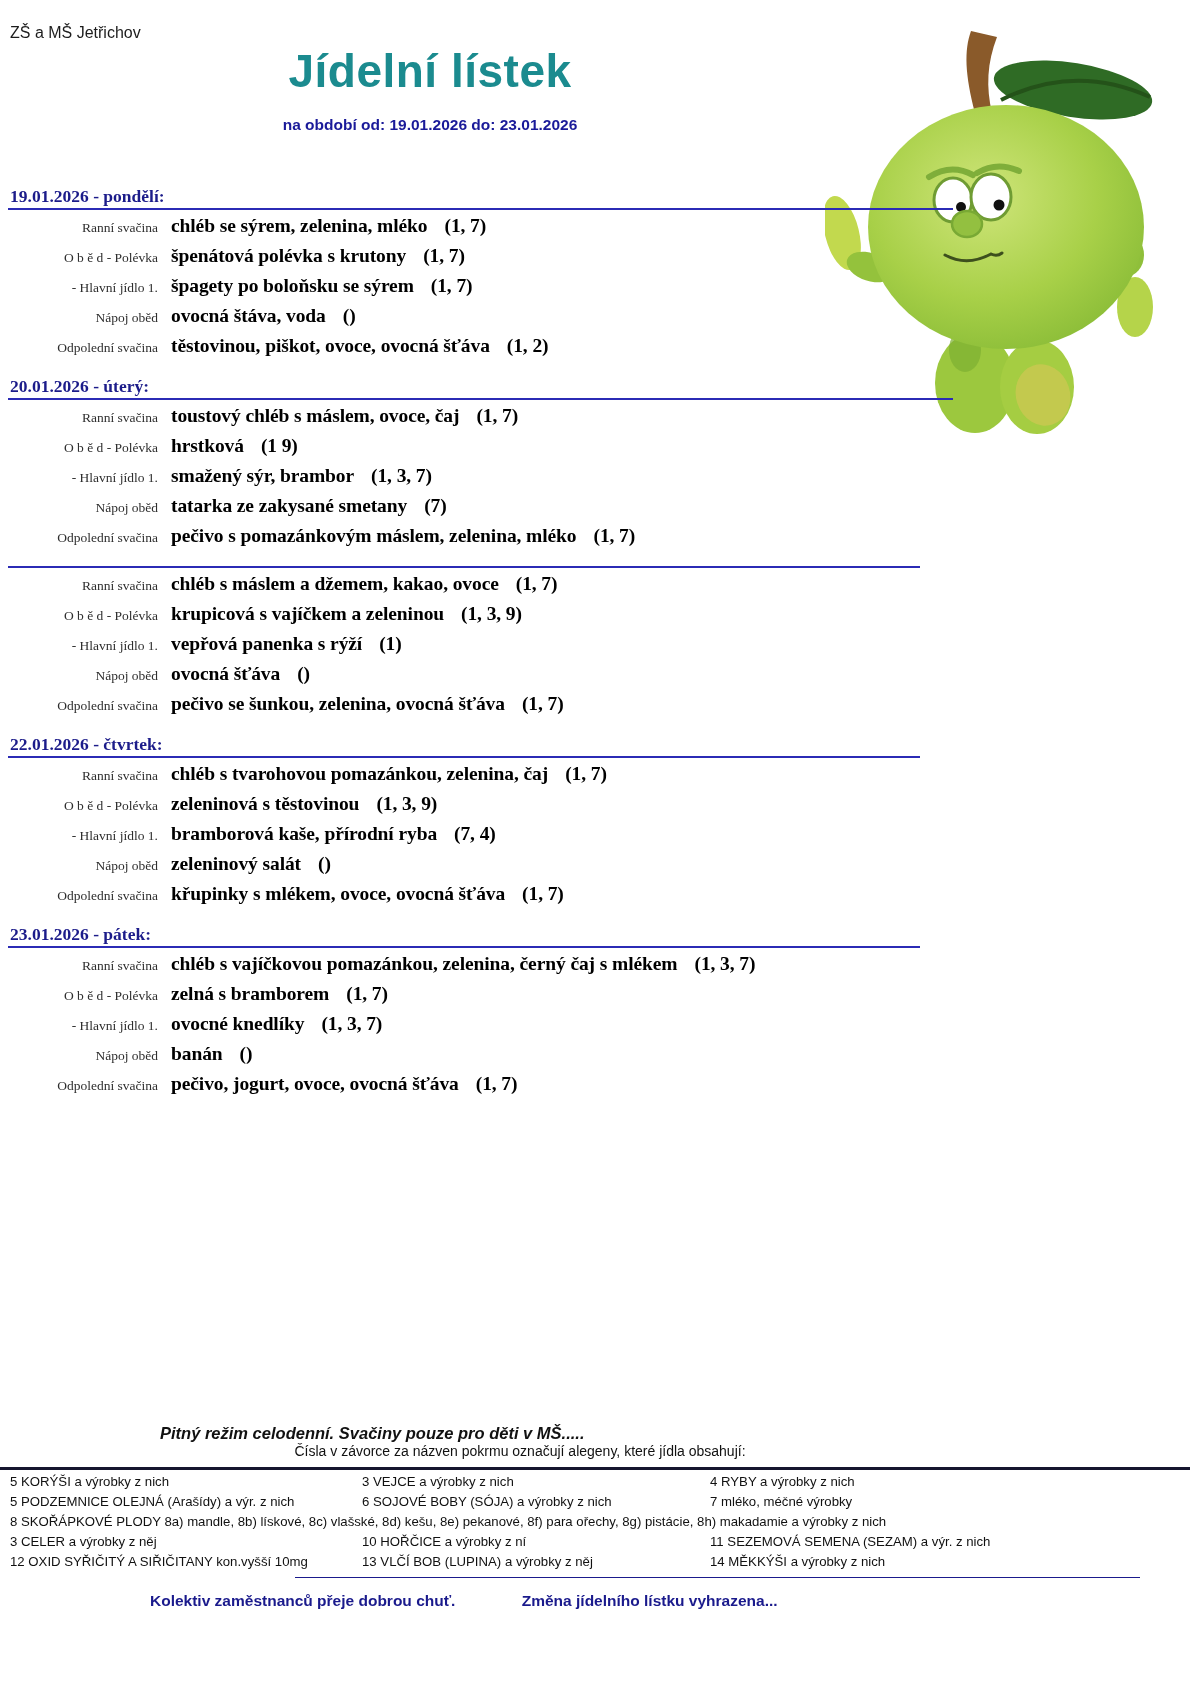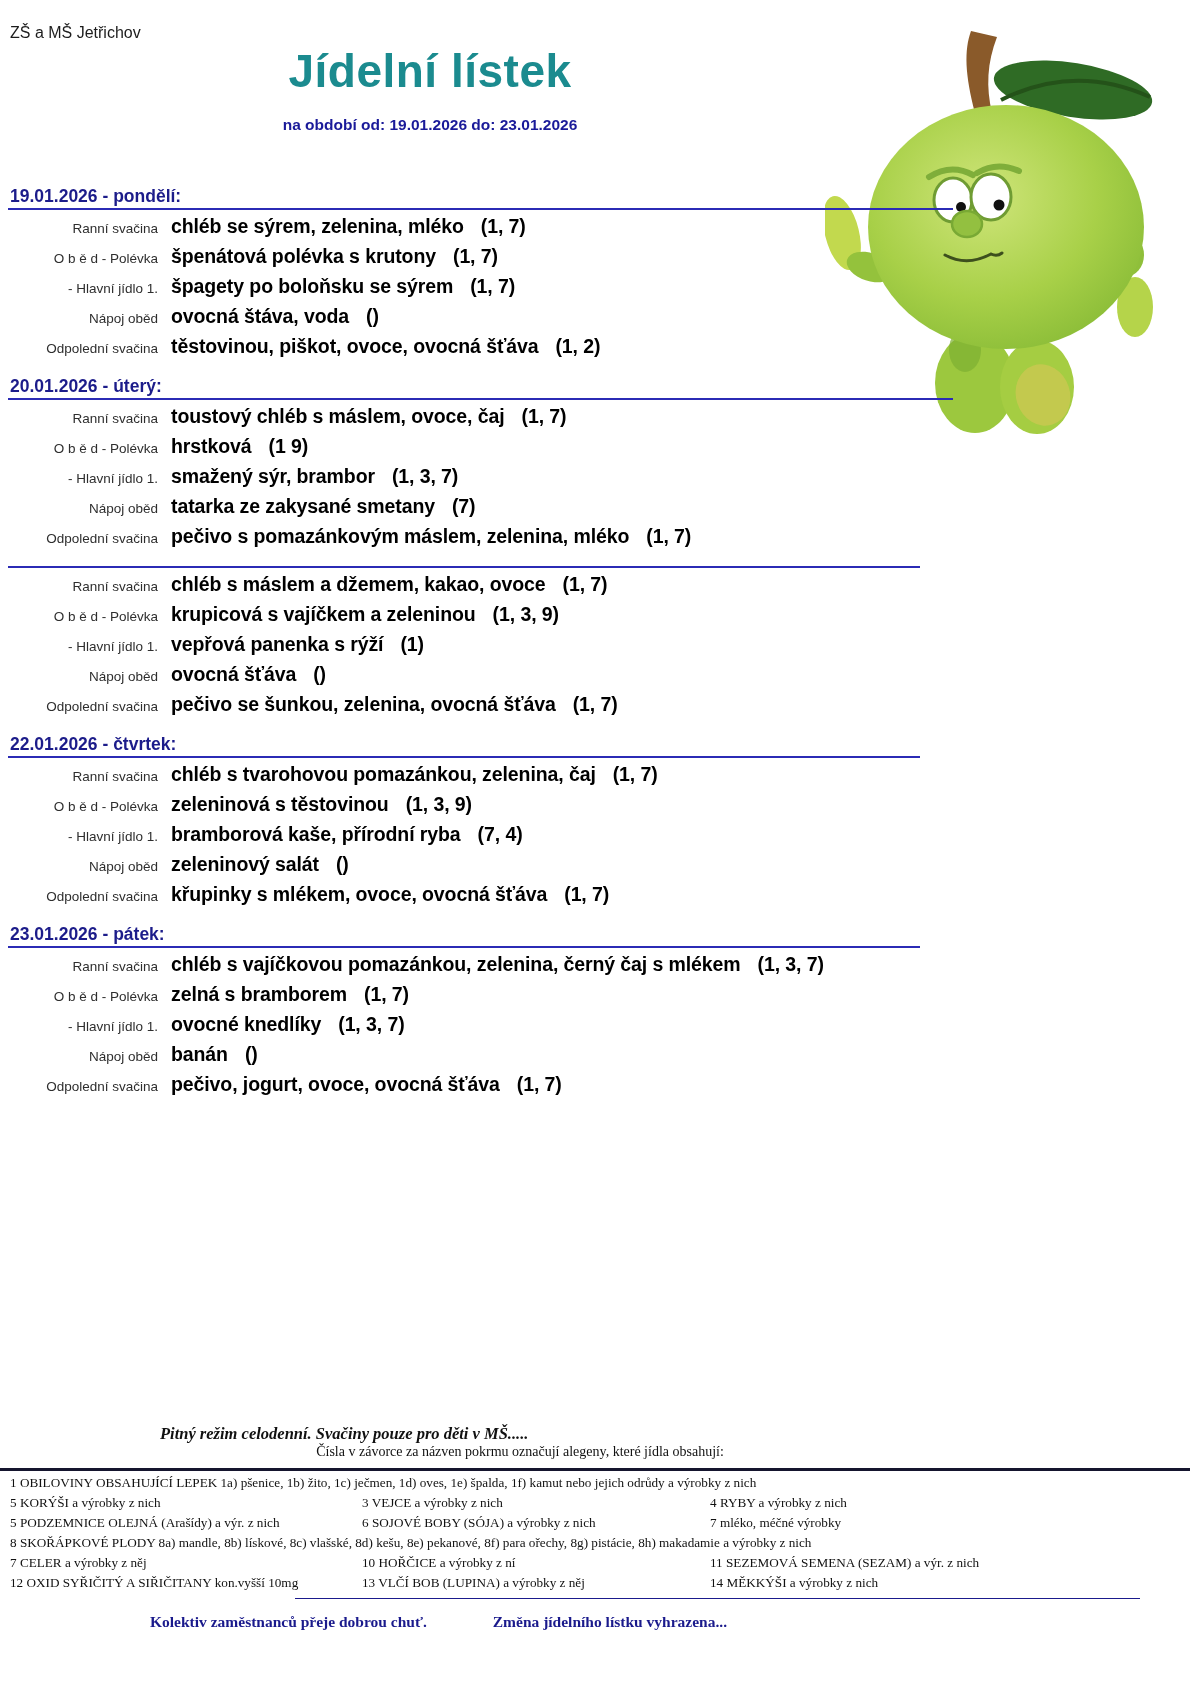--- a/index.html
+++ b/index.html
@@ -31,41 +31,41 @@
     font-size:15.5px;font-weight:700;
     color:#1a1a99;
   }
   .mascot{
     position:absolute;top:5px;right:0;
     width:365px;height:430px;
   }
   .menu{
     position:absolute;top:186px;left:10px;width:1170px;
   }
-  .day{margin-bottom:11px;}
+  .day{margin-bottom:11px;font-family:Liberation Serif, serif;}
   .day-header{
     font-size:17.5px;font-weight:700;color:#1c1c8a;
     line-height:20px;
   }
   .rule{
     height:2px;background:#2b2bb5;width:912px;
     margin:2px 0 5px -2px;
   }
   .rule-long{width:945px;}
   .row{display:flex;align-items:baseline;height:30px;}
   .lbl{
     flex:none;width:148px;text-align:right;padding-right:13px;
     font-size:13.5px;color:#2e2e2e;
   }
   .food{
     font-size:19.5px;font-weight:700;color:#000;
     letter-spacing:-0.1px;white-space:nowrap;
   }
   .alg{margin-left:17px;}
-  .footer{position:absolute;top:1424px;left:0;width:1190px;font-family:Liberation Serif, serif;}
+  .footer{position:absolute;top:1424px;left:0;width:1190px;}
   .pitny{
     margin-left:160px;
     font-size:16.5px;font-weight:700;font-style:italic;color:#111;
   }
   .alg-note{
     width:1040px;text-align:center;
     font-size:14px;color:#111;
   }
   .sep{margin-top:8px;height:2.5px;background:#15152e;width:1190px;}
   .alg-table{padding:2px 0 0 10px;font-size:13.2px;color:#111;}
@@ -256,34 +256,33 @@
       </div>
     </section>
 
   </div>
 
   <div class="footer">
     <div class="pitny">Pitný režim celodenní. Svačiny pouze pro děti v MŠ.....</div>
     <div class="alg-note">Čísla v závorce za názven pokrmu označují alegeny, které jídla obsahují:</div>
     <div class="sep"></div>
     <div class="alg-table">
-      <div class="arow">1 OBILOVINY OBSAHUJÍCÍ LEPEK 1a) pšenice, 1b) žito, 1c) ječmen, 1d) oves, 1e) špalda, 1f) kamut nebo jejich odrůdy a výrobky z nich</div>
       <div class="arow cols">
         <span>5 KORÝŠI a výrobky z nich</span>
         <span>3 VEJCE a výrobky z nich</span>
         <span>4 RYBY a výrobky z nich</span>
       </div>
       <div class="arow cols">
         <span>5 PODZEMNICE OLEJNÁ (Arašídy) a výr. z nich</span>
         <span>6 SOJOVÉ BOBY (SÓJA) a výrobky z nich</span>
         <span>7 mléko, méčné výrobky</span>
       </div>
       <div class="arow">8 SKOŘÁPKOVÉ PLODY 8a) mandle, 8b) lískové, 8c) vlašské, 8d) kešu, 8e) pekanové, 8f) para ořechy, 8g) pistácie, 8h) makadamie a výrobky z nich</div>
       <div class="arow cols">
-        <span>7 CELER a výrobky z něj</span>
+        <span>3 CELER a výrobky z něj</span>
         <span>10 HOŘČICE a výrobky z ní</span>
         <span>11 SEZEMOVÁ SEMENA (SEZAM) a výr. z nich</span>
       </div>
       <div class="arow cols">
         <span>12 OXID SYŘIČITÝ A SIŘIČITANY kon.vyšší 10mg</span>
         <span>13 VLČÍ BOB (LUPINA) a výrobky z něj</span>
         <span>14 MĚKKÝŠI a výrobky z nich</span>
       </div>
     </div>
     <div class="subsep"></div>

